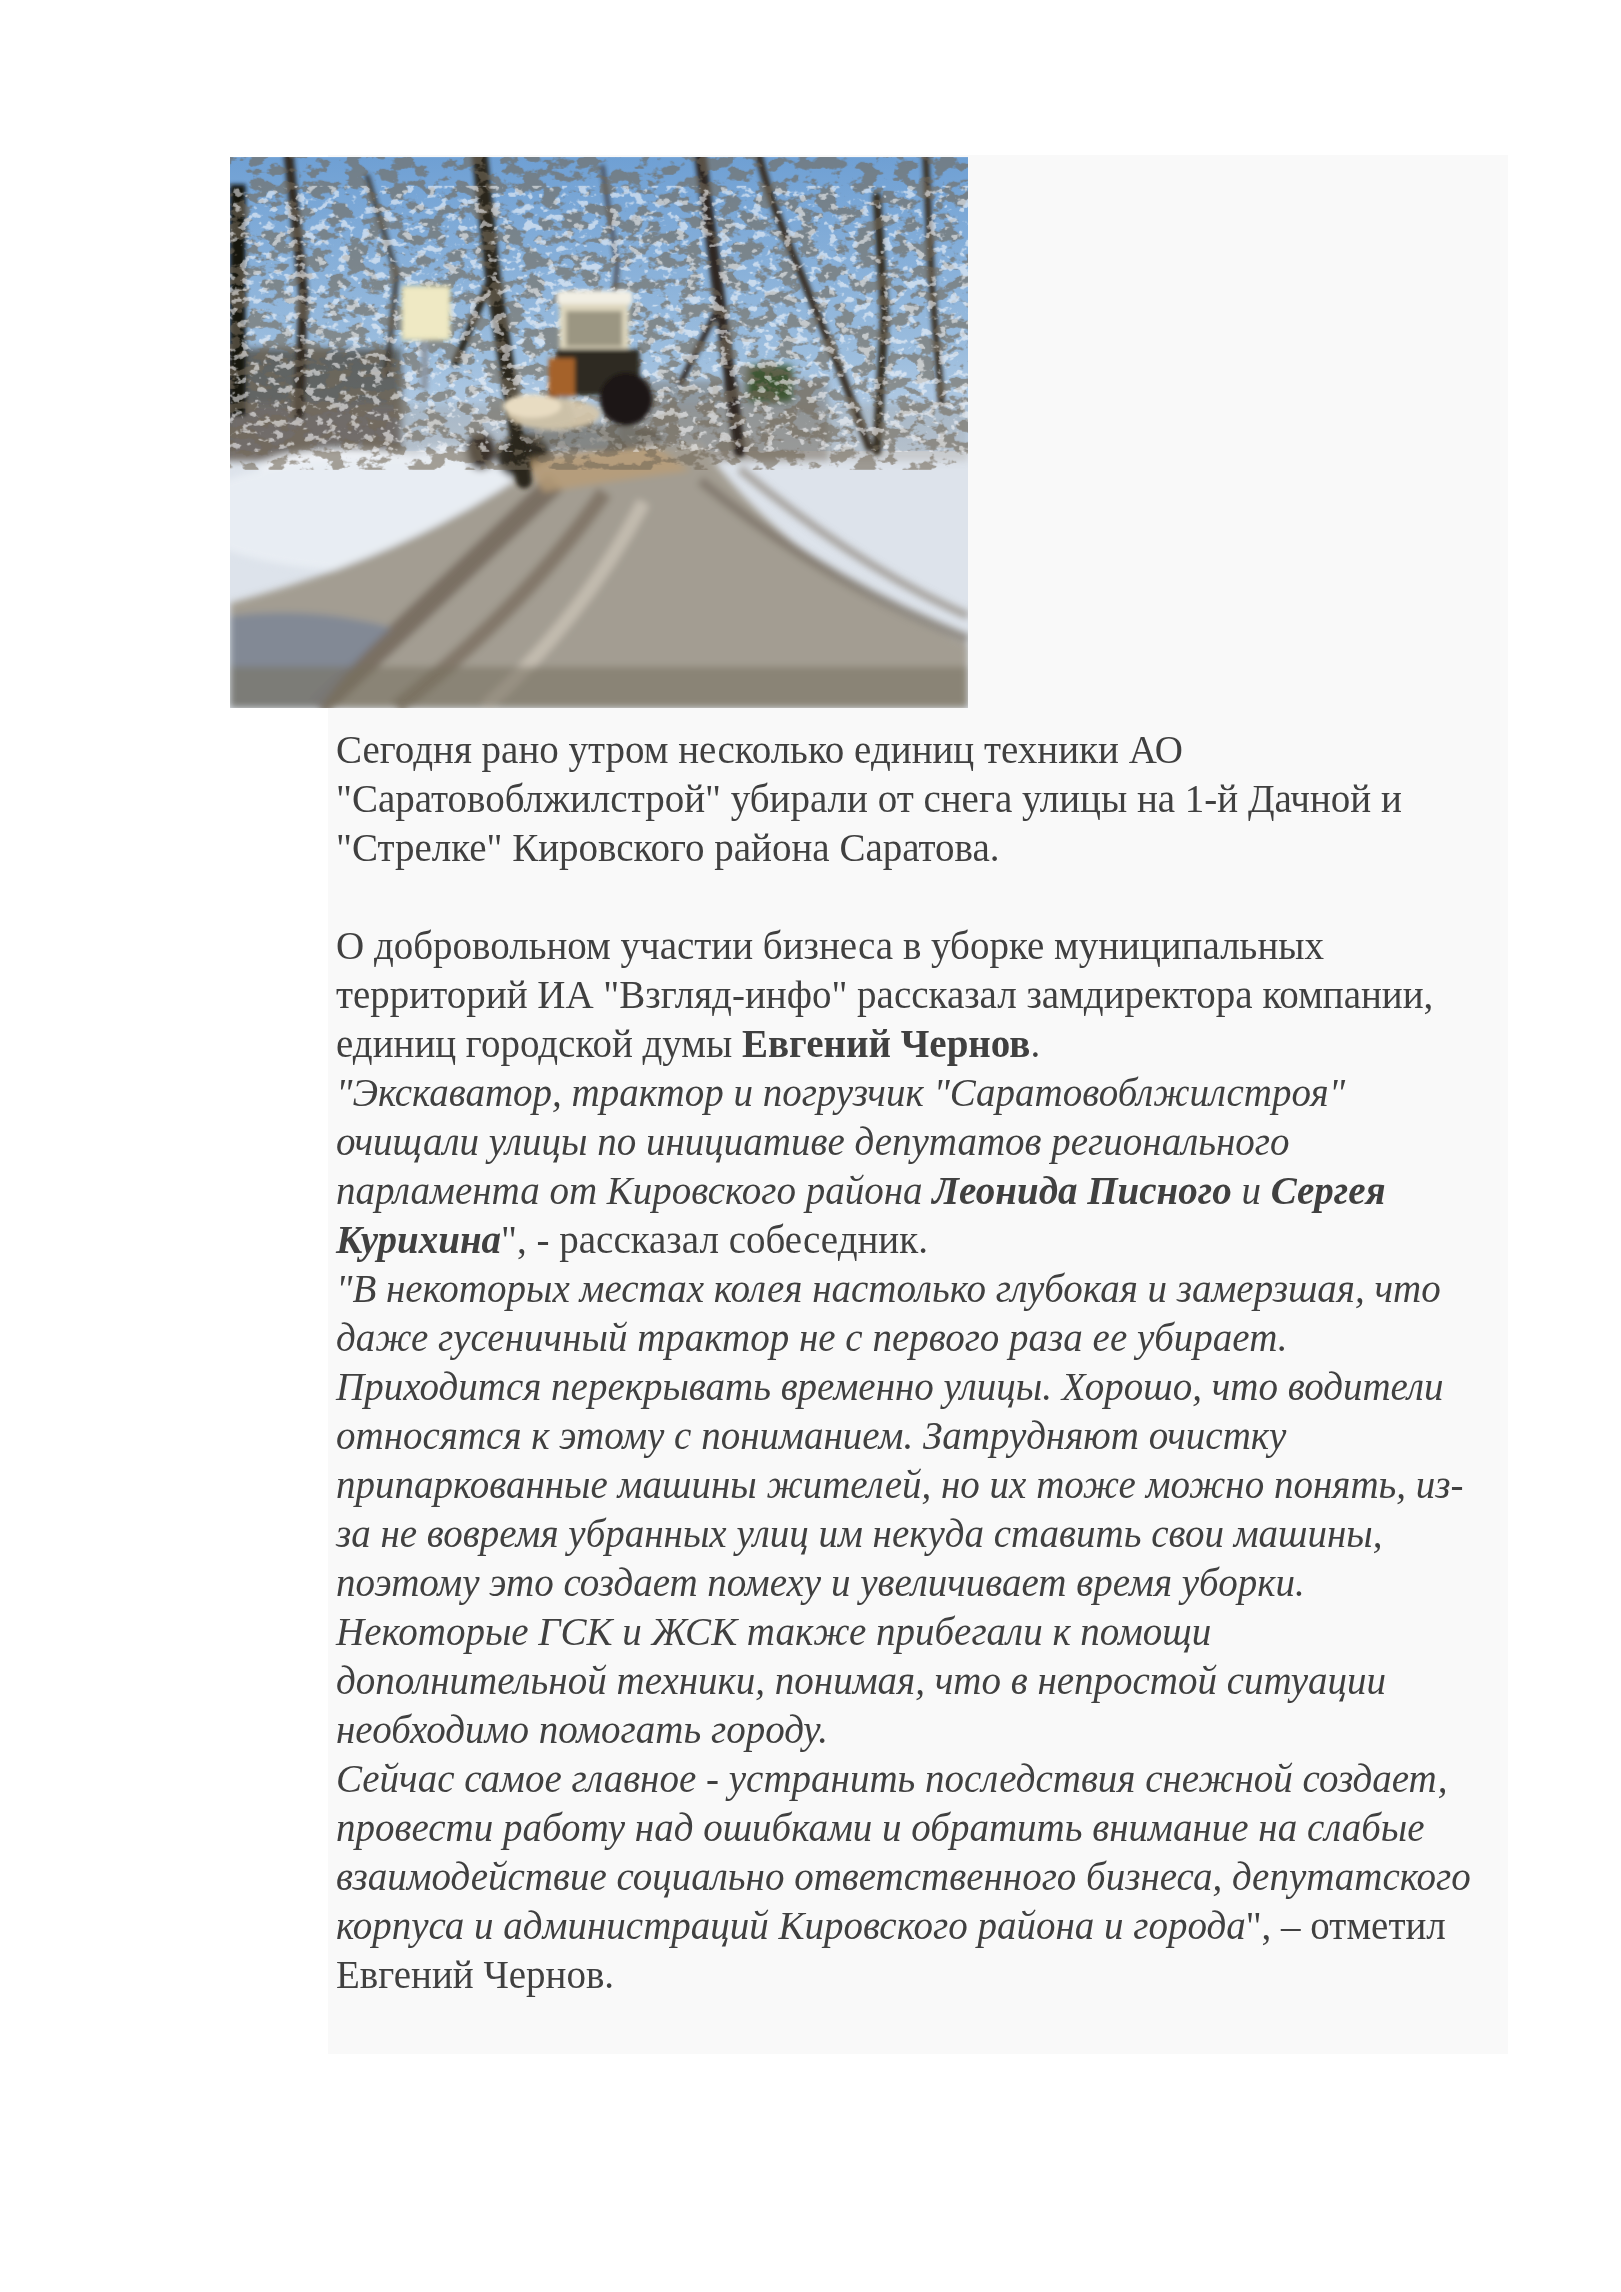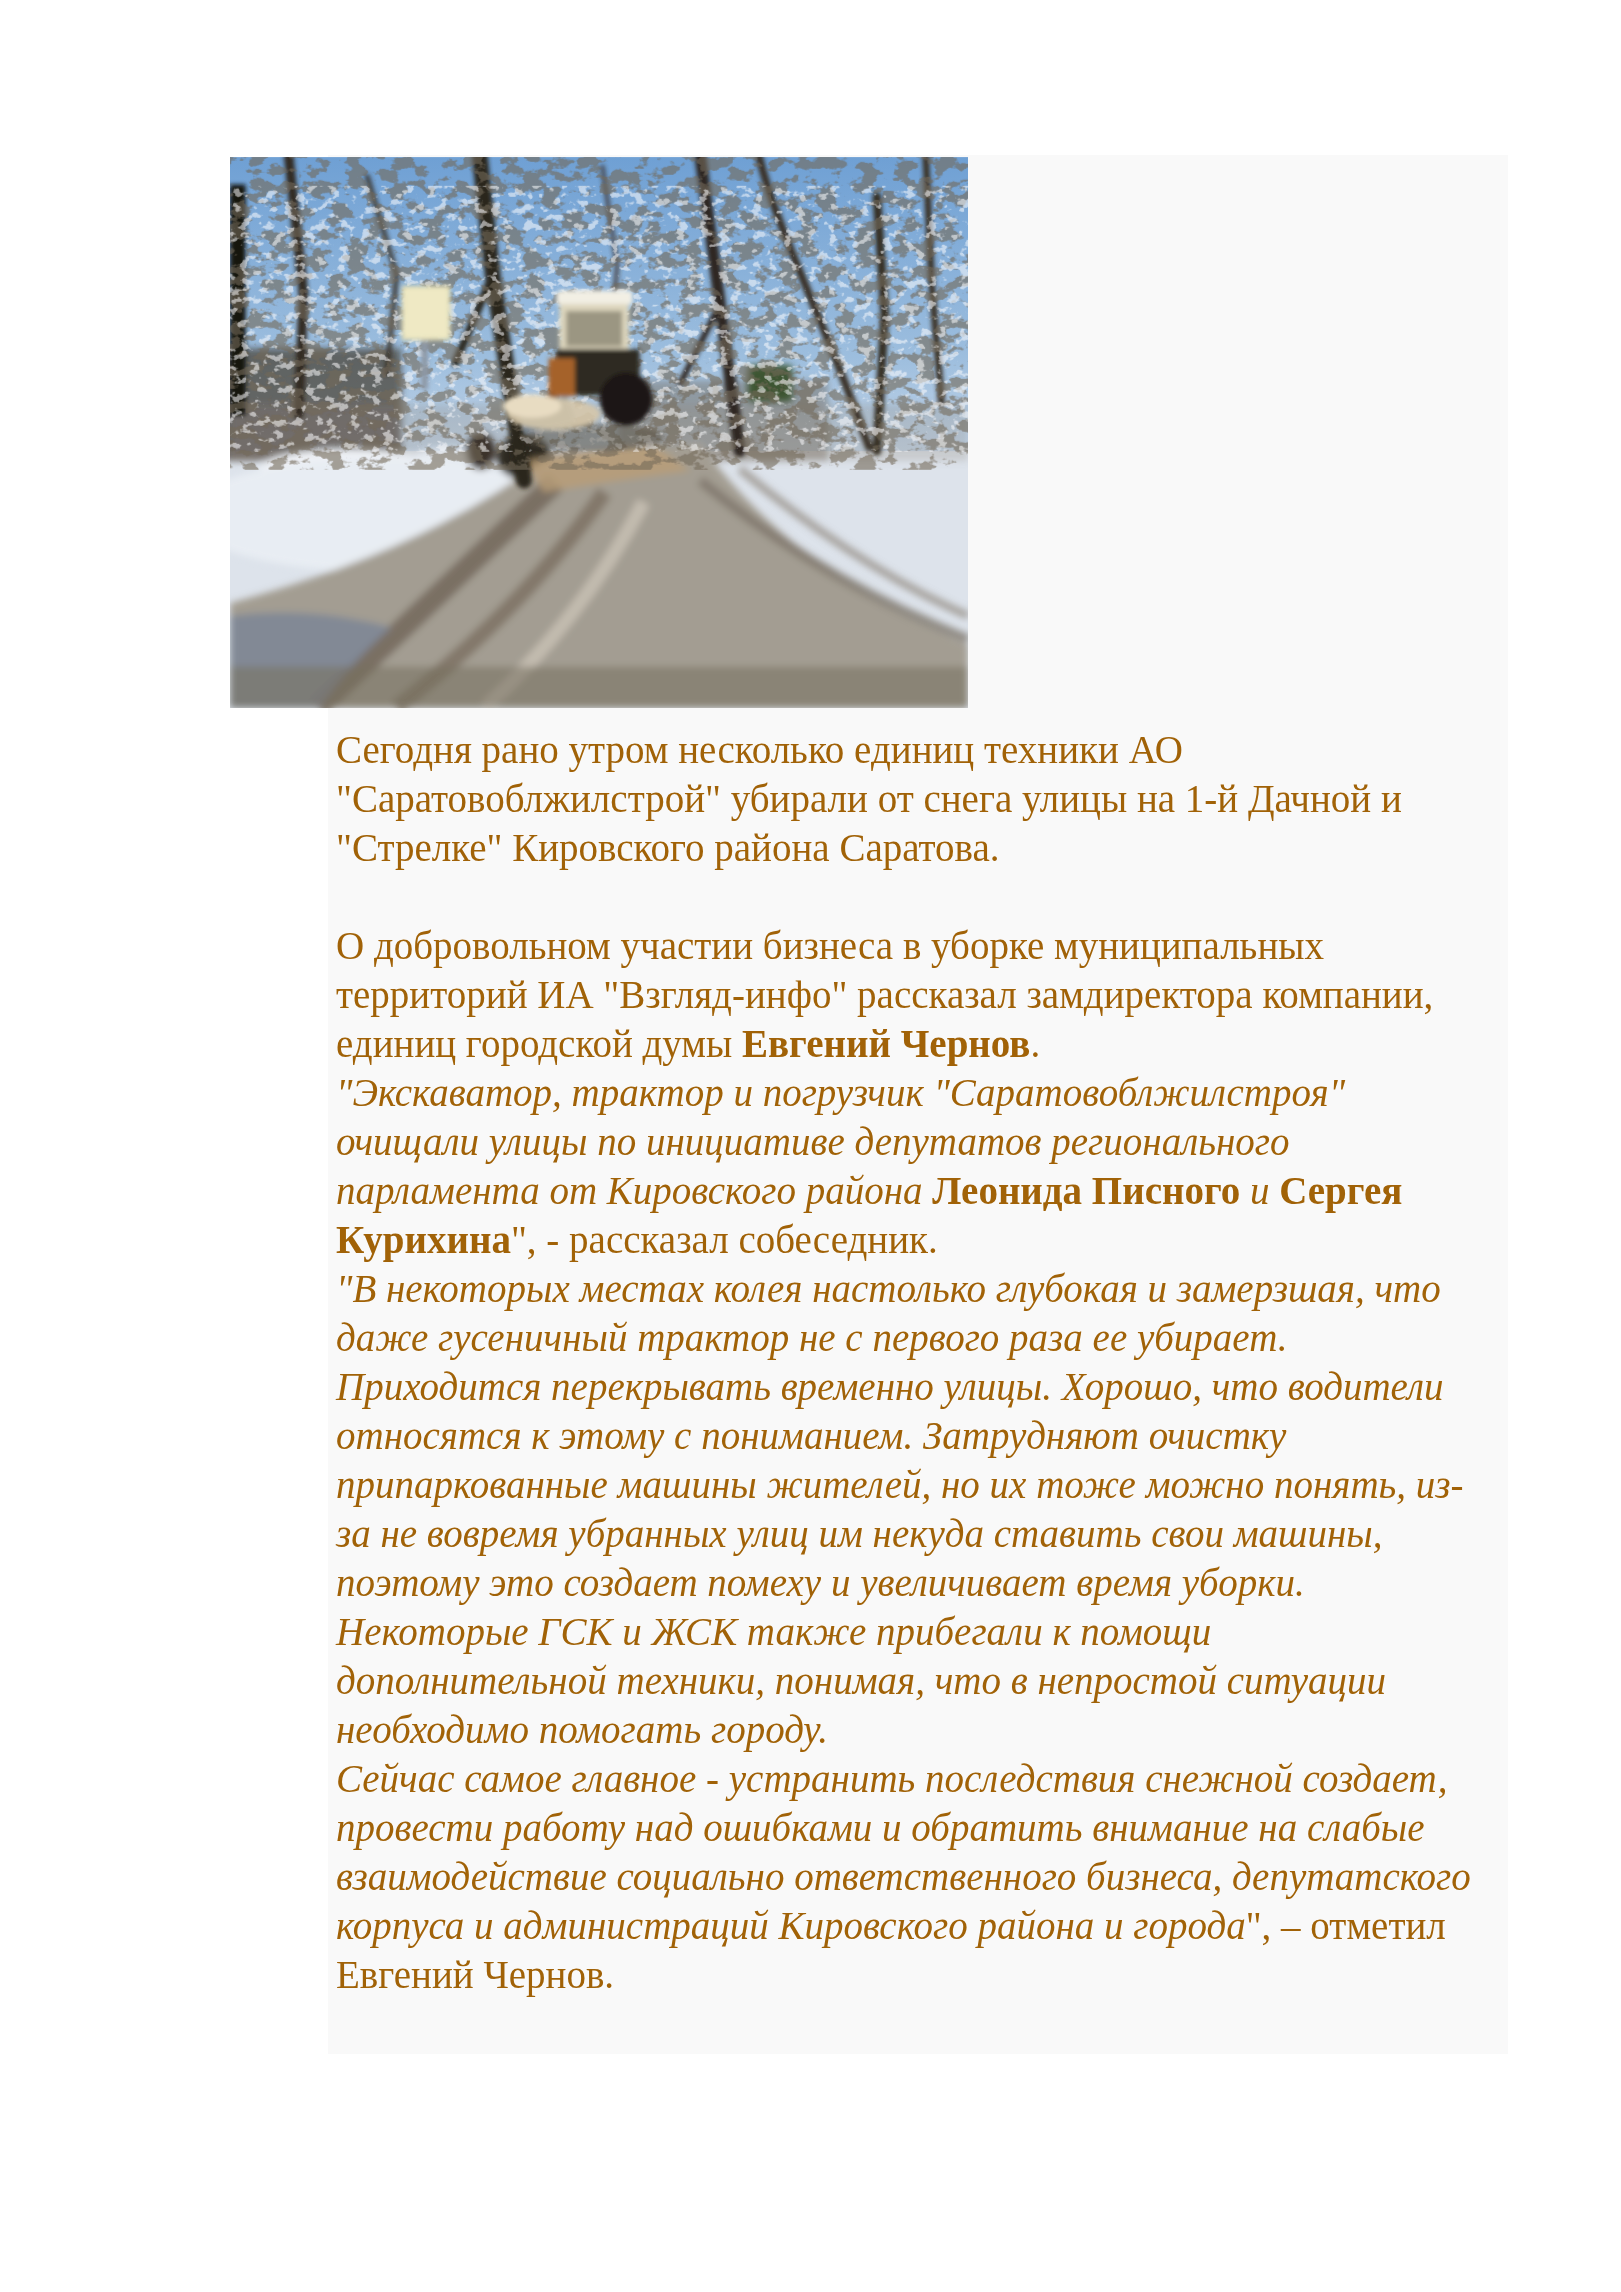--- a/index.html
+++ b/index.html
@@ -23,29 +23,29 @@
     width:738px; height:551px;
     overflow:hidden;
   }
   .photo-wrap svg { display:block; }
   .text-col {
     position:absolute;
     left:336px; top:725px;
     width:1166px;
     font-size:39px;
     line-height:49px;
-    color:#a16207;
+    color:#404040;
   }
   .para { margin:0; }
   .para.gap-after { margin-bottom:49px; }
   .line { white-space:nowrap; }
   .seg-r  { font-style:normal; font-weight:400; }
   .seg-b  { font-style:normal; font-weight:700; }
   .seg-i  { font-style:italic; font-weight:400; }
-  .seg-bi { font-weight:700; }
+  .seg-bi { font-style:italic; font-weight:700; }
 </style>
 </head>
 <body>
 
 <div class="content-bg"></div>
 
 <div class="photo-wrap">
   <svg width="738" height="551" viewBox="0 0 753 562" xmlns="http://www.w3.org/2000/svg">
     <defs>
       <linearGradient id="sky" x1="0" y1="0" x2="0" y2="1">

